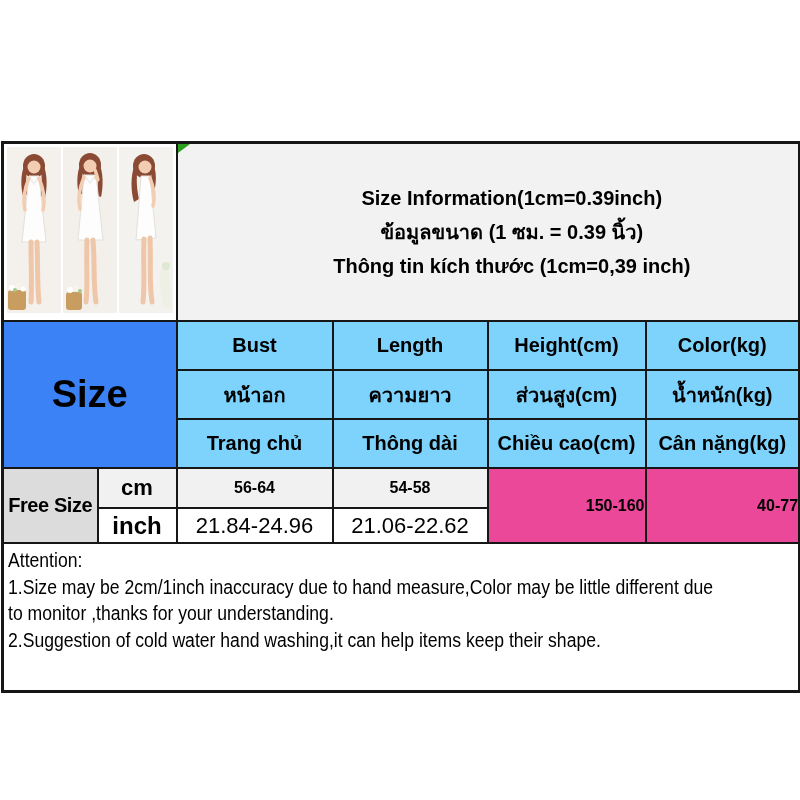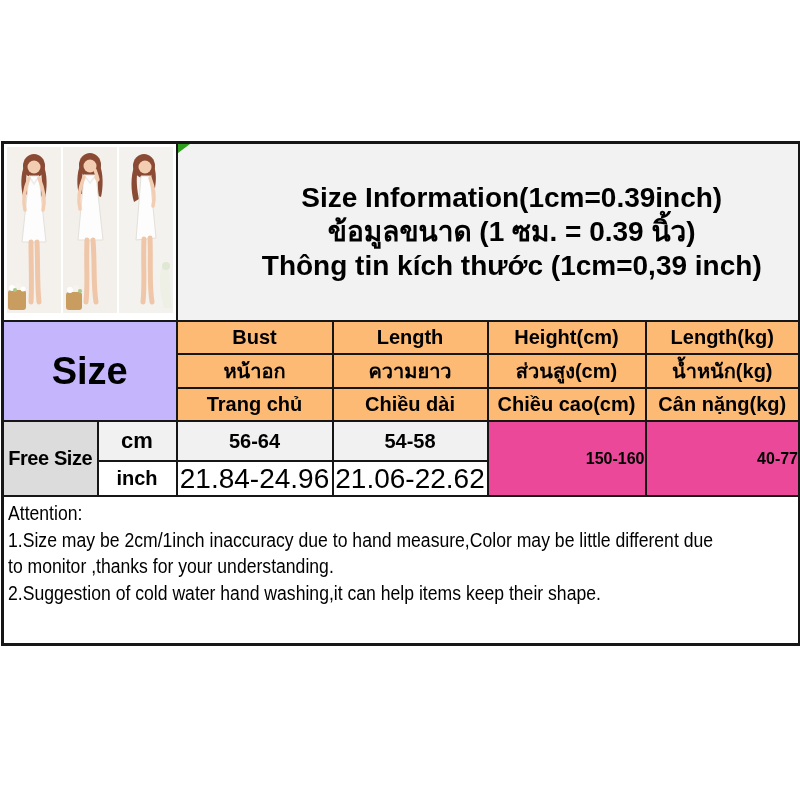--- a/index.html
+++ b/index.html
@@ -15,32 +15,32 @@
   .size-table td, .size-table th {
     border:2px solid #161616; text-align:center; vertical-align:middle;
     padding:0; font-weight:bold; overflow:hidden;
   }
 
   
   td.photo-cell { background:#ffffff; height:172px; padding:2px; }
   td.title-cell { background:#f2f2f2; position:relative; }
   .corner-flag { position:absolute; top:0; left:0; width:0; height:0;
     border-top:9px solid #2e9e1e; border-right:12px solid transparent; }
-  .title-line { font-size:28px; font-weight:bold; line-height:34px; letter-spacing:0;margin-left:48px; }
+  .title-line { font-size:20px; font-weight:bold; line-height:34px; letter-spacing:0;margin-left:48px; }
 
   
-  .hdr { background:#fdba74; font-size:20px; height:33px; }
-  td.size-cell { background:#c4b5fd; font-size:38px; font-weight:bold;margin-left:41px; }
+  .hdr { background:#7dd3fc; font-size:20px; height:49px; }
+  td.size-cell { background:#3b82f6; font-size:38px; font-weight:bold;margin-left:41px; }
 
   
   td.label-cell { background:#dcdcdc; font-size:20px; letter-spacing:-0.4px;margin-left:32px; }
   td.unit-cm   { background:#f1f1f1; font-size:22px; height:40px; }
-  td.unit-inch { background:#ffffff; font-size:20px; height:35px; }
-  td.val-cm    { background:#f1f1f1; font-size:20px; }
-  td.val-inch  { background:#ffffff; font-size:28px; font-weight:normal; }
+  td.unit-inch { background:#ffffff; font-size:24px; height:35px; }
+  td.val-cm    { background:#f1f1f1; font-size:16px; }
+  td.val-inch  { background:#ffffff; font-size:22px; font-weight:normal; }
   td.val-span  { background:#ec4899; font-size:16px;text-align:right; }
 
   
   td.attention-cell { background:#ffffff; height:148px; text-align:left; vertical-align:top;
     padding:3px 4px; font-weight:normal;margin-top:32px; }
   .attention-inner { transform:scaleX(0.88); transform-origin:left top; width:114%; }
   .attention-line { font-size:20px; line-height:26.5px; white-space:nowrap; }
 </style>
 </head>
 <body>
@@ -120,33 +120,33 @@
         <div class="title-line">ข้อมูลขนาด (1 ซม. = 0.39 นิ้ว)</div>
         <div class="title-line">Thông tin kích thước (1cm=0,39 inch)</div>
       </td>
     </tr>
 
     <tr>
       <td class="size-cell" colspan="2" rowspan="3">Size</td>
       <th class="hdr">Bust</th>
       <th class="hdr">Length</th>
       <th class="hdr">Height(cm)</th>
-      <th class="hdr">Length(kg)</th>
+      <th class="hdr">Color(kg)</th>
     </tr>
 
     <tr>
       <th class="hdr">หน้าอก</th>
       <th class="hdr">ความยาว</th>
       <th class="hdr">ส่วนสูง(cm)</th>
       <th class="hdr">น้ำหนัก(kg)</th>
     </tr>
 
     <tr>
       <th class="hdr">Trang chủ</th>
-      <th class="hdr">Chiều dài</th>
+      <th class="hdr">Thông dài</th>
       <th class="hdr">Chiều cao(cm)</th>
       <th class="hdr">Cân nặng(kg)</th>
     </tr>
 
     <tr>
       <td class="label-cell" rowspan="2">Free Size</td>
       <td class="unit-cm">cm</td>
       <td class="val-cm">56-64</td>
       <td class="val-cm">54-58</td>
       <td class="val-span" rowspan="2">150-160</td>

